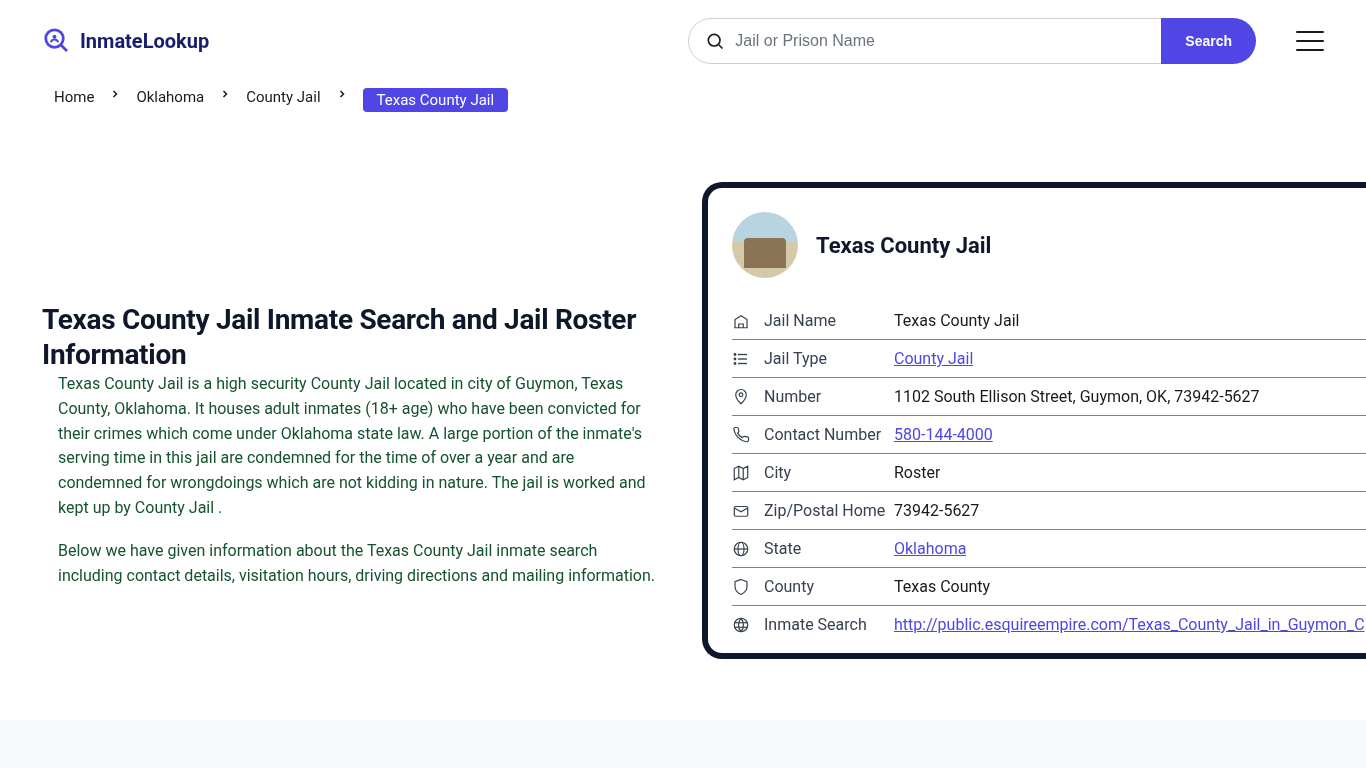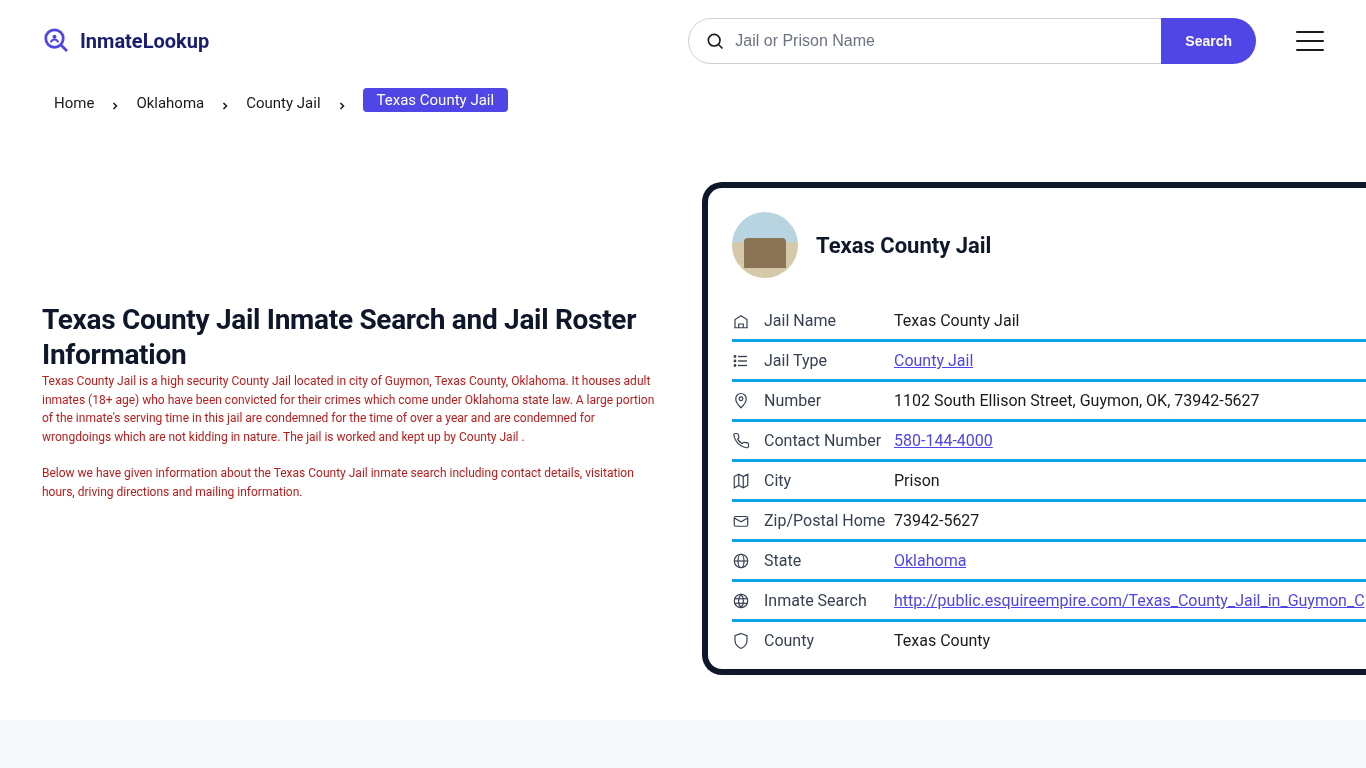--- a/index.html
+++ b/index.html
@@ -93,21 +93,21 @@
       cursor: pointer;
     }
     .hamburger span {
       display: block;
       height: 2px;
       background: #1a1a1a;
       border-radius: 1px;
     }
     .breadcrumb {
       display: flex;
-      align-items: flex-end;
+      align-items: flex-start;
       gap: 15px;
       padding: 6px 54px 0;
       font-size: 15px;
     }
     .breadcrumb a {
       color: #1a1a1a;
       text-decoration: none;
     }
     .chev {
       width: 12px;
@@ -133,24 +133,25 @@
       padding-top: 150px;
     }
     .left h1 {
       font-size: 28px;
       font-weight: 700;
       color: #0f172a;
       line-height: 1.25;
       letter-spacing: -0.3px;
     }
     .left p {
-      font-size: 12px;
-      color: #b91c1c;
+      font-size: 16px;
+      color: #14532d;
       line-height: 1.55;
       margin-bottom: 18px;
+      margin-left: 16px;
     }
     .right-wrap {
       flex: 1;
       padding-top: 30px;
       min-width: 0;
     }
     .card {
       background: #fff;
       border: 6px solid #0f172a;
       border-right: none;
@@ -185,21 +186,21 @@
     }
     .card-title {
       font-size: 22px;
       font-weight: 700;
       color: #0f172a;
     }
     .row {
       display: flex;
       align-items: center;
       padding: 9px 0;
-      border-bottom: 3px solid #0ea5e9;
+      border-bottom: 1px solid #0ea5e9;
       font-size: 16px;
       min-width: 0;
     }
     .row:last-child {
       border-bottom: none;
     }
     .row-icon {
       width: 18px;
       height: 18px;
       color: #374151;
@@ -330,58 +331,58 @@
         <span class="row-value"><a class="link">580-144-4000</a></span>
       </div>
 
       <div class="row">
         <svg class="row-icon" viewBox="0 0 24 24" fill="none" stroke="currentColor" stroke-width="1.6">
             <polygon points="3 6 9 3 15 6 21 3 21 18 15 21 9 18 3 21"></polygon>
             <line x1="9" y1="3" x2="9" y2="18"></line>
             <line x1="15" y1="6" x2="15" y2="21"></line>
           </svg>
         <span class="row-label">City</span>
-        <span class="row-value">Prison</span>
+        <span class="row-value">Roster</span>
       </div>
 
       <div class="row">
         <svg class="row-icon" viewBox="0 0 24 24" fill="none" stroke="currentColor" stroke-width="1.6">
             <rect x="3" y="6" width="18" height="13" rx="2"></rect>
             <polyline points="3 8 12 13 21 8"></polyline>
           </svg>
         <span class="row-label">Zip/Postal Home</span>
         <span class="row-value">73942-5627</span>
       </div>
 
       <div class="row">
         <svg class="row-icon" viewBox="0 0 24 24" fill="none" stroke="currentColor" stroke-width="1.6">
             <circle cx="12" cy="12" r="9"></circle>
             <ellipse cx="12" cy="12" rx="4" ry="9"></ellipse>
             <line x1="3" y1="12" x2="21" y2="12"></line>
           </svg>
         <span class="row-label">State</span>
         <span class="row-value"><a class="link">Oklahoma</a></span>
+      </div>
+
+      <div class="row">
+        <svg class="row-icon" viewBox="0 0 24 24" fill="none" stroke="currentColor" stroke-width="1.6">
+            <path d="M12 2l8 3v6c0 5-3.5 9-8 11-4.5-2-8-6-8-11V5l8-3z"></path>
+          </svg>
+        <span class="row-label">County</span>
+        <span class="row-value">Texas County</span>
       </div>
 
       <div class="row">
         <svg class="row-icon" viewBox="0 0 24 24" fill="none" stroke="currentColor" stroke-width="1.6">
             <circle cx="12" cy="12" r="9"></circle>
             <line x1="3" y1="9" x2="21" y2="9"></line>
             <line x1="3" y1="15" x2="21" y2="15"></line>
             <path d="M12 3a14 14 0 010 18M12 3a14 14 0 000 18"></path>
           </svg>
         <span class="row-label">Inmate Search</span>
         <span class="row-value"><a class="link">http://public.esquireempire.com/Texas_County_Jail_in_Guymon_C</a></span>
       </div>
 
-      <div class="row">
-        <svg class="row-icon" viewBox="0 0 24 24" fill="none" stroke="currentColor" stroke-width="1.6">
-            <path d="M12 2l8 3v6c0 5-3.5 9-8 11-4.5-2-8-6-8-11V5l8-3z"></path>
-          </svg>
-        <span class="row-label">County</span>
-        <span class="row-value">Texas County</span>
-      </div>
-
     </div>
   </div>
 </div>
 
 <div class="secondary-bg"></div>
 
 </body></html>

